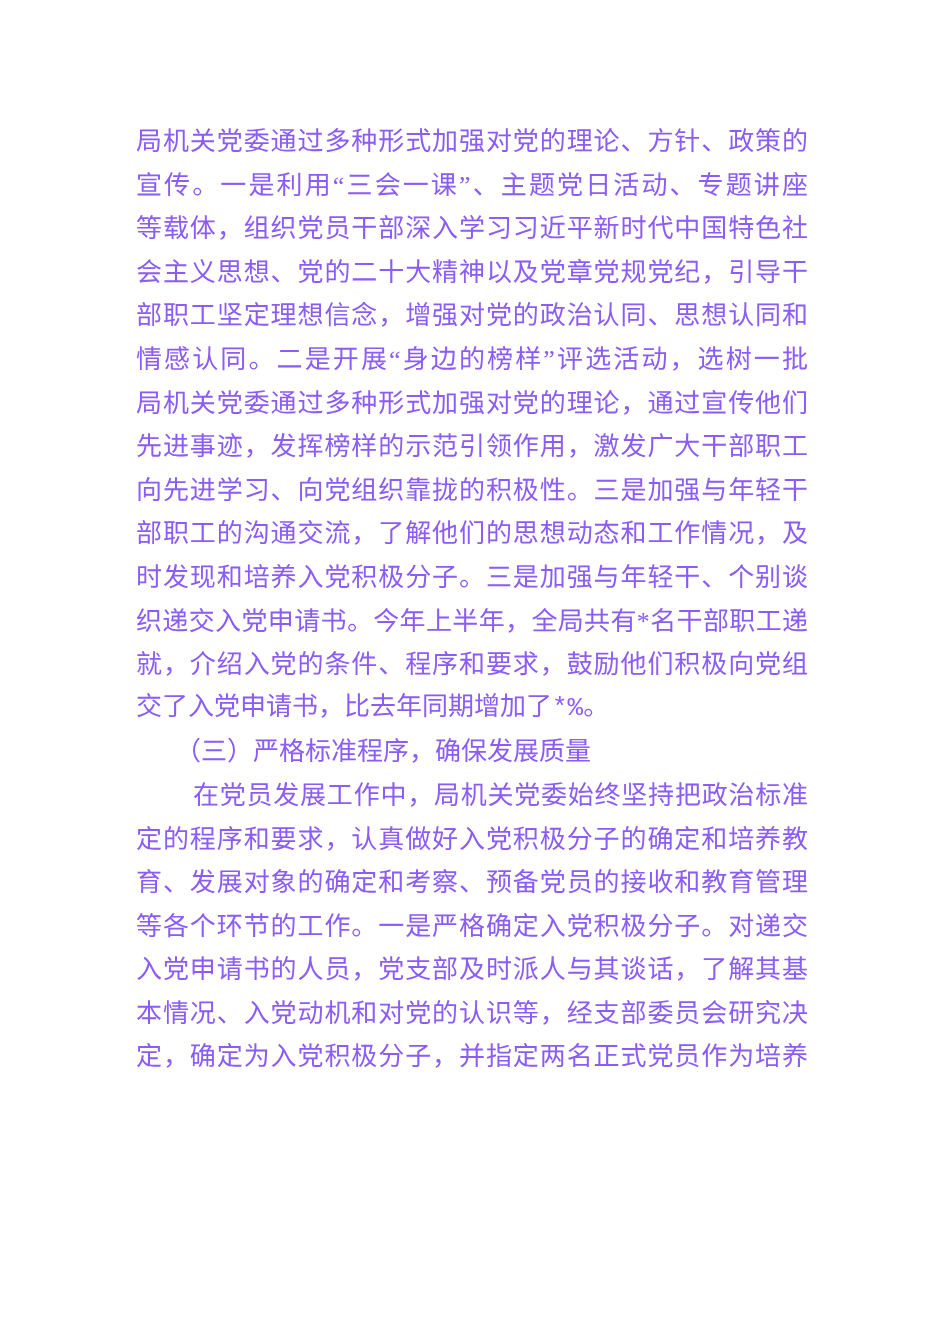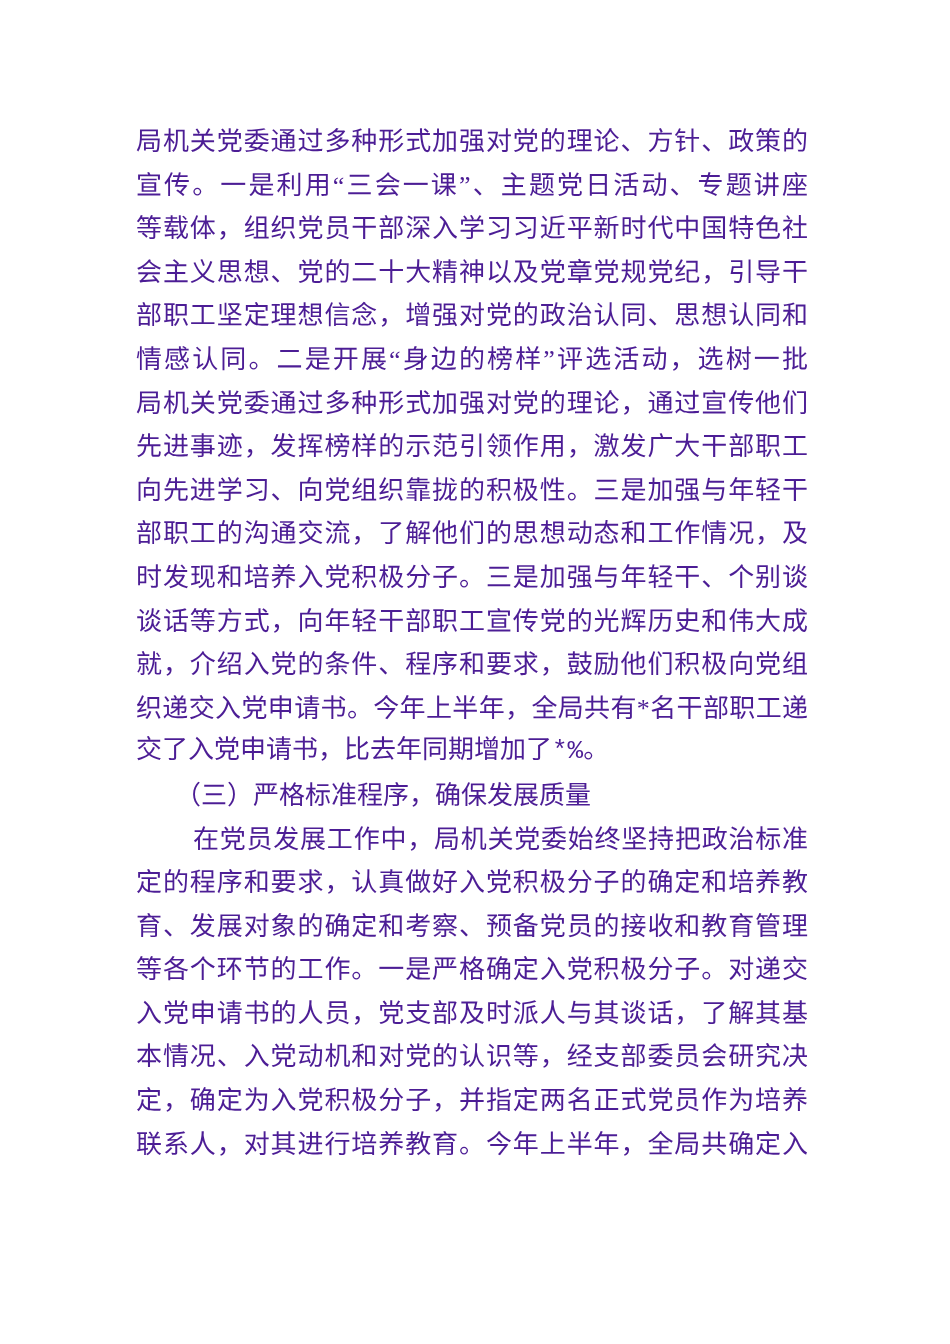--- a/index.html
+++ b/index.html
@@ -7,21 +7,21 @@
     padding: 0;
     background: #ffffff;
   }
   .page {
     position: relative;
     width: 950px;
     height: 1344px;
     background: #ffffff;
     overflow: hidden;
     font-family: "Liberation Serif", "DejaVu Serif", serif;
-    color: #4c1d95;
+    color: #8b5cf6;
   }
   .text-block {
     position: absolute;
     left: 136px;
     top: 120px;
     width: 672px;
   }
   .ln {
     height: 43.6px;
     line-height: 43.6px;
@@ -55,27 +55,25 @@
     <div class="ln">宣传。一是利用“三会一课”、主题党日活动、专题讲座</div>
     <div class="ln">等载体，组织党员干部深入学习习近平新时代中国特色社</div>
     <div class="ln">会主义思想、党的二十大精神以及党章党规党纪，引导干</div>
     <div class="ln">部职工坚定理想信念，增强对党的政治认同、思想认同和</div>
     <div class="ln">情感认同。二是开展“身边的榜样”评选活动，选树一批</div>
     <div class="ln">局机关党委通过多种形式加强对党的理论，通过宣传他们的</div>
     <div class="ln">先进事迹，发挥榜样的示范引领作用，激发广大干部职工</div>
     <div class="ln">向先进学习、向党组织靠拢的积极性。三是加强与年轻干</div>
     <div class="ln">部职工的沟通交流，了解他们的思想动态和工作情况，及</div>
     <div class="ln">时发现和培养入党积极分子。三是加强与年轻干、个别谈心</div>
-    <div class="ln">谈话等方式，向年轻干部职工宣传党的光辉历史和伟大成</div>
+    <div class="ln">织递交入党申请书。今年上半年，全局共有*名干部职工递</div>
     <div class="ln">就，介绍入党的条件、程序和要求，鼓励他们积极向党组</div>
-    <div class="ln">织递交入党申请书。今年上半年，全局共有*名干部职工递</div>
     <div class="ln end">交了入党申请书，比去年同期增加了*%。</div>
     <div class="ln heading">（三）严格标准程序，确保发展质量</div>
     <div class="ln ind2">在党员发展工作中，局机关党委始终坚持把政治标准</div>
     <div class="ln">定的程序和要求，认真做好入党积极分子的确定和培养教</div>
     <div class="ln">育、发展对象的确定和考察、预备党员的接收和教育管理</div>
     <div class="ln">等各个环节的工作。一是严格确定入党积极分子。对递交</div>
     <div class="ln">入党申请书的人员，党支部及时派人与其谈话，了解其基</div>
     <div class="ln">本情况、入党动机和对党的认识等，经支部委员会研究决</div>
     <div class="ln">定，确定为入党积极分子，并指定两名正式党员作为培养</div>
-    <div class="ln">联系人，对其进行培养教育。今年上半年，全局共确定入</div>
   </div>
 </div>
 
 </body></html>

